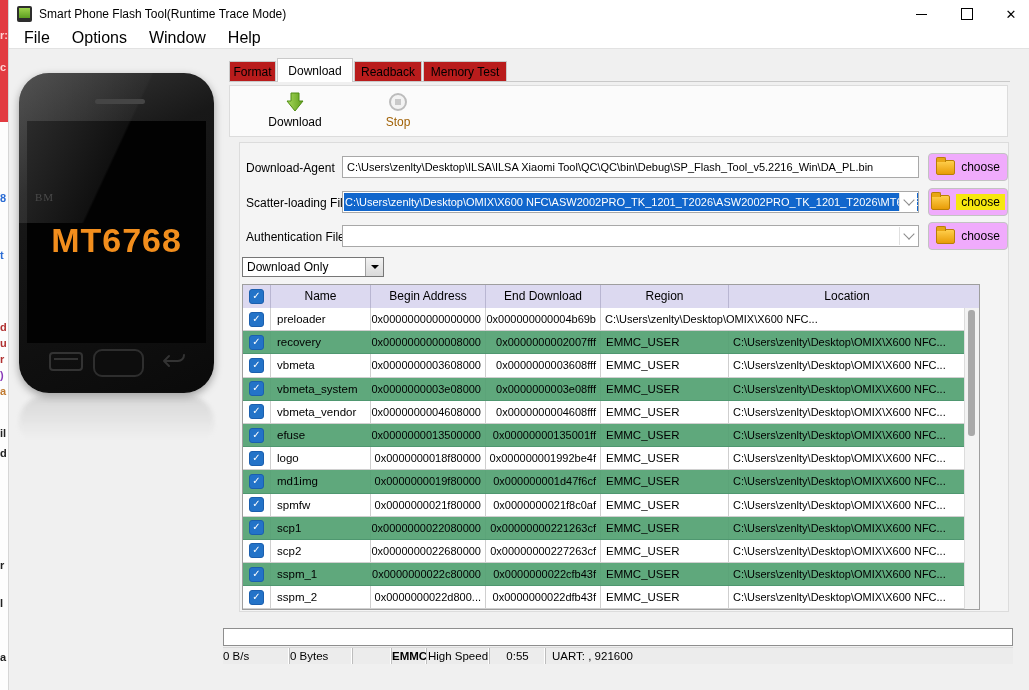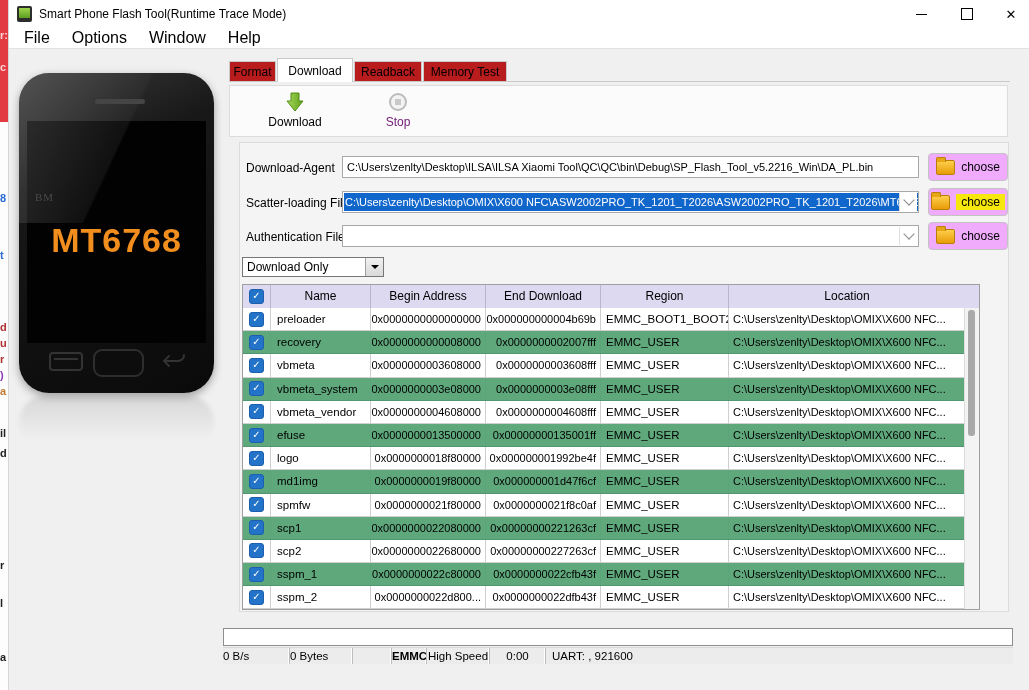--- a/index.html
+++ b/index.html
@@ -41,21 +41,21 @@
   .tabline{position:absolute;left:228px;top:81px;width:781px;height:1px;background:#c9c9c9;}
   .tab{position:absolute;top:61px;height:20px;background:#b91c1c;border:1px solid #c9c9c9;border-bottom:none;
        font-size:12px;text-align:center;line-height:20px;box-sizing:border-box;}
   .tab.active{top:58px;height:24px;line-height:24px;background:#ffffff;z-index:2;}
   
   .toolbar{position:absolute;left:228px;top:85px;width:779px;height:52px;background:#fbfbfb;border:1px solid #dcdcdc;box-sizing:border-box;}
   .tb-item{position:absolute;top:5px;display:flex;flex-direction:column;align-items:center;gap:2px;}
   .tb-item .lbl{font-size:12px;}
   .tb-download{left:20px;width:90px;}
   .tb-stop{left:130px;width:76px;}
-  .tb-stop .lbl{color:#701a75;}
+  .tb-stop .lbl{color:#a16207;}
   
   .groupbox{position:absolute;left:238px;top:142px;width:770px;height:470px;border:1px solid #dcdcdc;background:#f4f4f4;box-sizing:border-box;}
   .flabel{position:absolute;left:6px;font-size:12px;}
   .field{position:absolute;left:102px;width:577px;height:22px;background:#fff;border:1px solid #a8a8a8;box-sizing:border-box;
          font-size:11px;line-height:20px;white-space:nowrap;overflow:hidden;padding-left:4px;}
   .combo-arrow{position:absolute;right:1px;top:1px;bottom:1px;width:17px;background:#fff;border-left:1px solid #e0e0e0;
          display:flex;align-items:center;justify-content:center;}
   .chev{width:7px;height:7px;border-right:1px solid #8a8a8a;border-bottom:1px solid #8a8a8a;transform:rotate(45deg);margin-top:-4px;}
   .sel-text{background:#1166cc;color:#fff;display:inline-block;height:18px;line-height:18px;margin-top:1px;padding:0 1px;}
   .choose-btn{position:absolute;left:688px;width:80px;height:28px;background:#f0abfc;border:1px solid #c3c3c3;border-radius:4px;
@@ -247,21 +247,20 @@
           <div class="th" style="width:236px;border-right:none;">Location</div>
         </div>
         <div class="tbody" id="table-body">
             <div class="trow">
               <div class="tc c-check">
                 <span class="cb">✓</span>
               </div>
               <div class="tc c-name">preloader</div>
               <div class="tc c-begin">0x0000000000000000</div>
               <div class="tc c-end">0x000000000004b69b</div>
-              <div class="tc c-region">EMMC_BOOT1_BOOT2</div>
               <div class="tc c-loc">C:\Users\zenlty\Desktop\OMIX\X600 NFC...</div>
             </div>
             <div class="trow hl">
               <div class="tc c-check">
                 <span class="cb">✓</span>
               </div>
               <div class="tc c-name">recovery</div>
               <div class="tc c-begin">0x0000000000008000</div>
               <div class="tc c-end">0x0000000002007fff</div>
               <div class="tc c-region">EMMC_USER</div>
@@ -384,18 +383,18 @@
       </div>
     </div>
 
     <div class="progress"></div>
     <div class="statusbar">
       <div class="seg r" style="width:67px;">0 B/s</div>
       <div class="seg r" style="width:63px;">0 Bytes</div>
       <div class="seg c" style="width:39px;"></div>
       <div class="seg c b" style="width:35px;">EMMC</div>
       <div class="seg c" style="width:63px;">High Speed</div>
-      <div class="seg c" style="width:56px;">0:00</div>
+      <div class="seg c" style="width:56px;">0:55</div>
       <div class="seg l" style="flex:1;border-right:none;box-shadow:none;">UART: , 921600</div>
     </div>
 
   </div>
 </div>
 
 </body></html>

